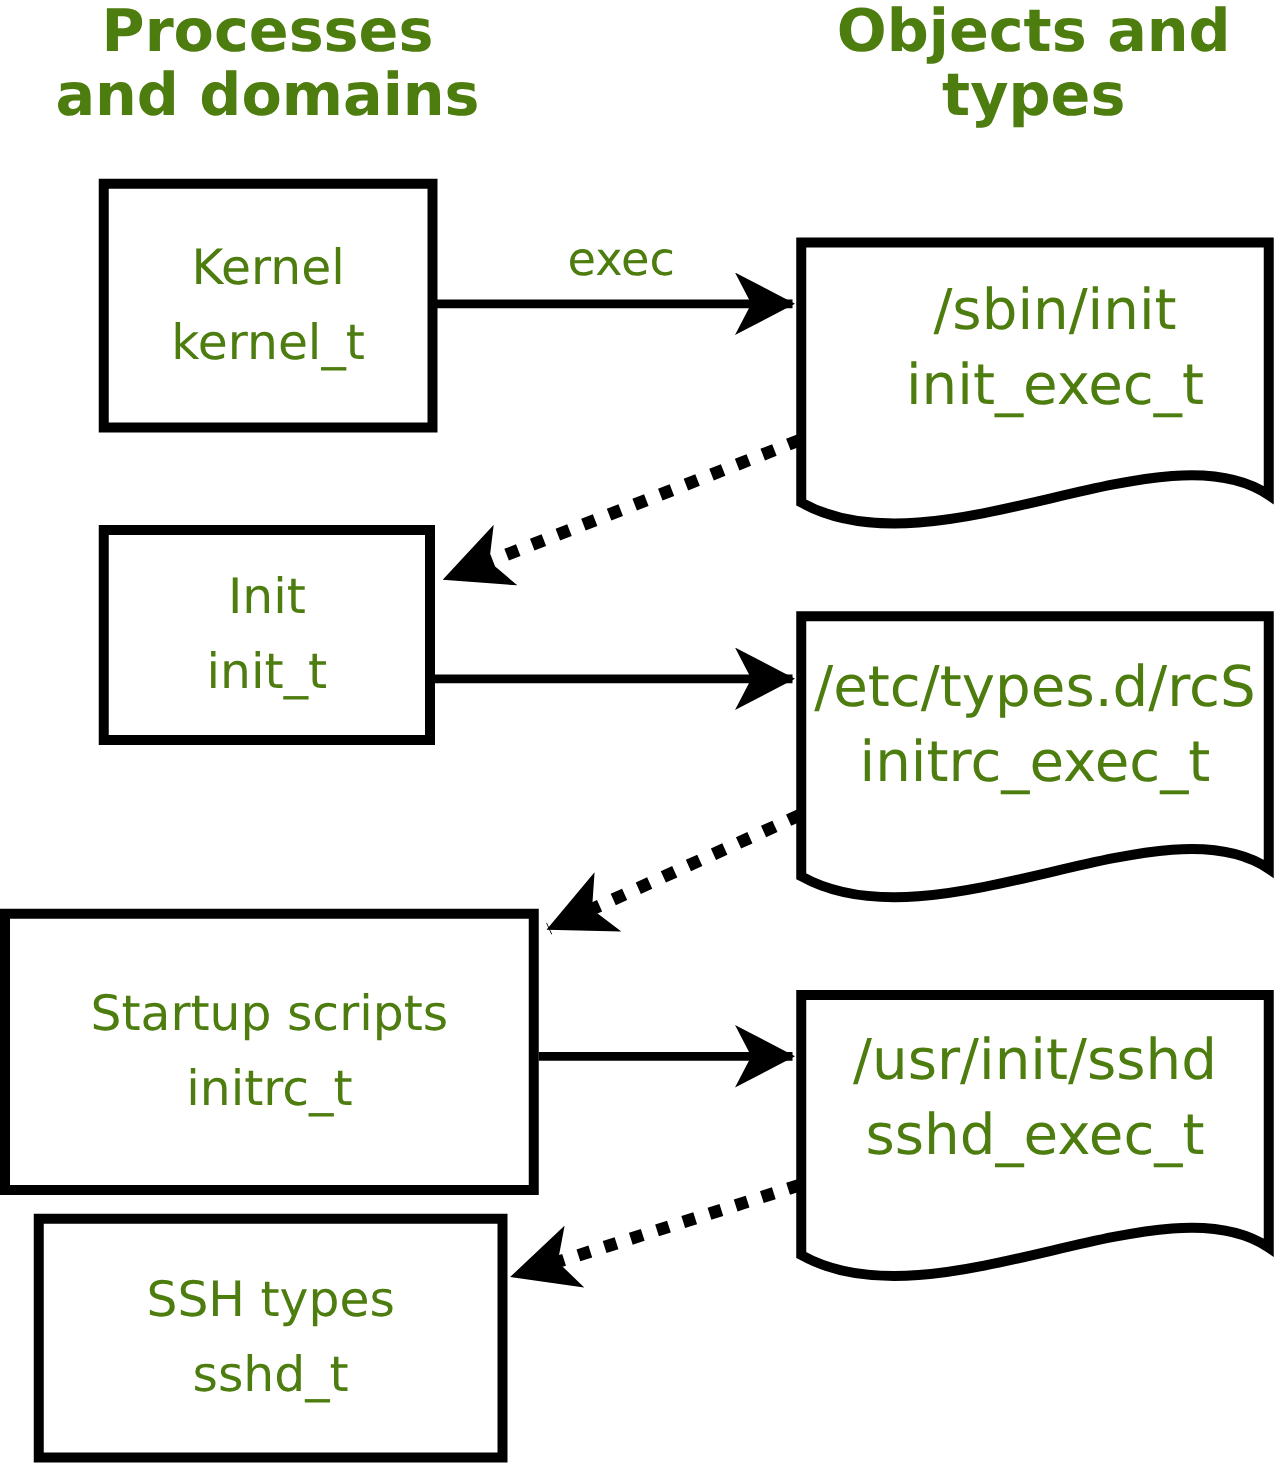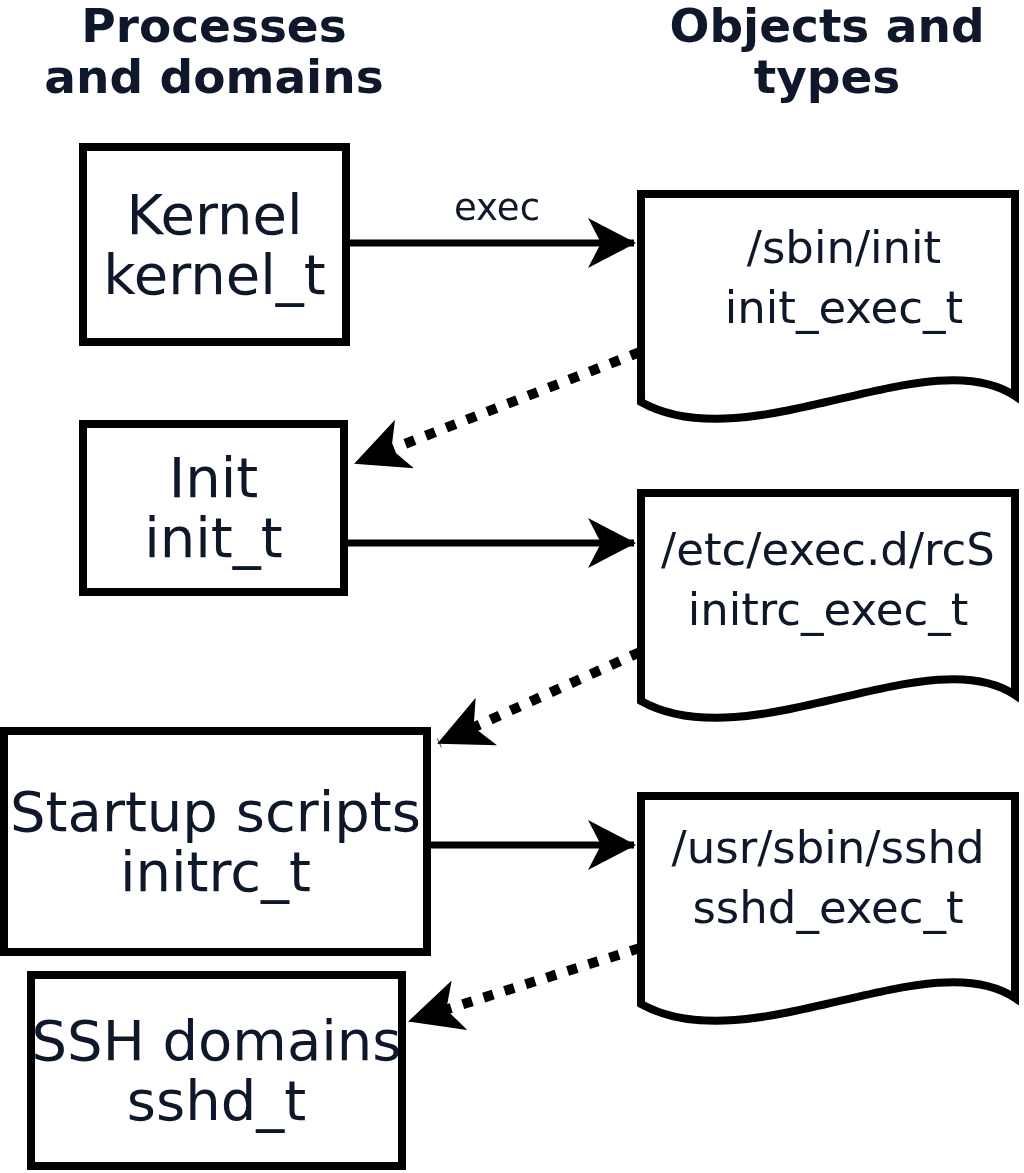--- a/index.html
+++ b/index.html
@@ -1,21 +1,21 @@
 <!DOCTYPE html>
 <html><head>
 <meta charset="utf-8">
 <style>
   html,body{margin:0;padding:0;background:#fff;}
   #canvas{
     position:relative;
     width:1024px;height:1173px;
     background:#fff;
     font-family:"DejaVu Sans","Liberation Sans",sans-serif;
-    color:#0f172a;
+    color:#4d7c0f;
     overflow:hidden;
   }
   .layer{position:absolute;left:0;top:0;width:1024px;height:1173px;}
   .arrow-layer{pointer-events:none;}
 
   .col-header{
     position:absolute;
     text-align:center;
     font-weight:bold;
     font-size:47px;
@@ -27,21 +27,21 @@
   .pbox{
     position:absolute;
     box-sizing:border-box;
     border:8px solid #000;
     background:#fff;
     display:flex;
     flex-direction:column;
     align-items:center;
     justify-content:center;
     text-align:center;
-    font-size:56px;
+    font-size:39px;
     line-height:60px;
   }
   .pbox span{display:block;white-space:nowrap;}
 
   .doc-text{
     position:absolute;
     width:376px;
     text-align:center;
     font-size:45px;
     line-height:60px;
@@ -82,34 +82,34 @@
   </div>
   <div class="pbox" style="left:79px;top:420px;width:269px;height:176px;">
     <span>Init</span>
     <span>init_t</span>
   </div>
   <div class="pbox" style="left:0px;top:727px;width:431px;height:229px;">
     <span>Startup scripts</span>
     <span>initrc_t</span>
   </div>
   <div class="pbox" style="left:27px;top:971px;width:379px;height:199px;">
-    <span>SSH domains</span>
+    <span>SSH types</span>
     <span>sshd_t</span>
   </div>
 
   <div class="doc-text" style="left:656px;top:218px;">
     <span>/sbin/init</span>
     <span>init_exec_t</span>
   </div>
   <div class="doc-text" style="left:640px;top:520px;">
-    <span>/etc/exec.d/rcS</span>
+    <span>/etc/types.d/rcS</span>
     <span>initrc_exec_t</span>
   </div>
   <div class="doc-text" style="left:640px;top:818px;">
-    <span>/usr/sbin/sshd</span>
+    <span>/usr/init/sshd</span>
     <span>sshd_exec_t</span>
   </div>
 
   <div class="edge-label" style="left:427px;top:183px;width:140px;">exec</div>
 
   <svg class="layer arrow-layer" width="1024" height="1173" viewBox="0 0 1024 1173" xmlns="http://www.w3.org/2000/svg">
     <defs>
       <marker id="head-solid" markerUnits="userSpaceOnUse" markerWidth="52" markerHeight="50" refX="46" refY="25" orient="auto">
         <path d="M0,0 L48,25 L0,50 L13,25 Z" fill="#000000"></path>
       </marker>

